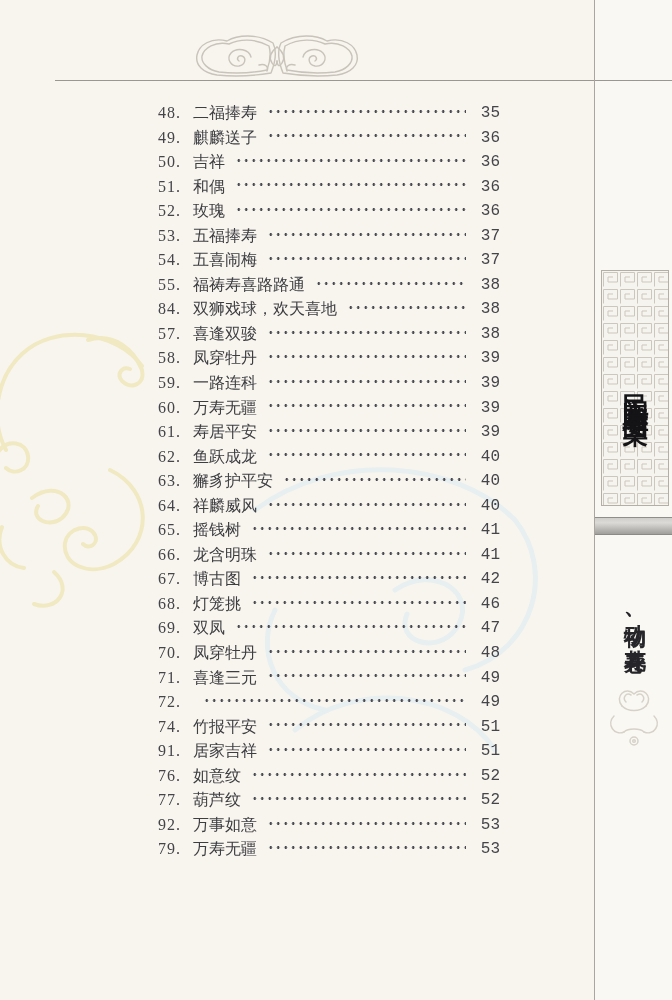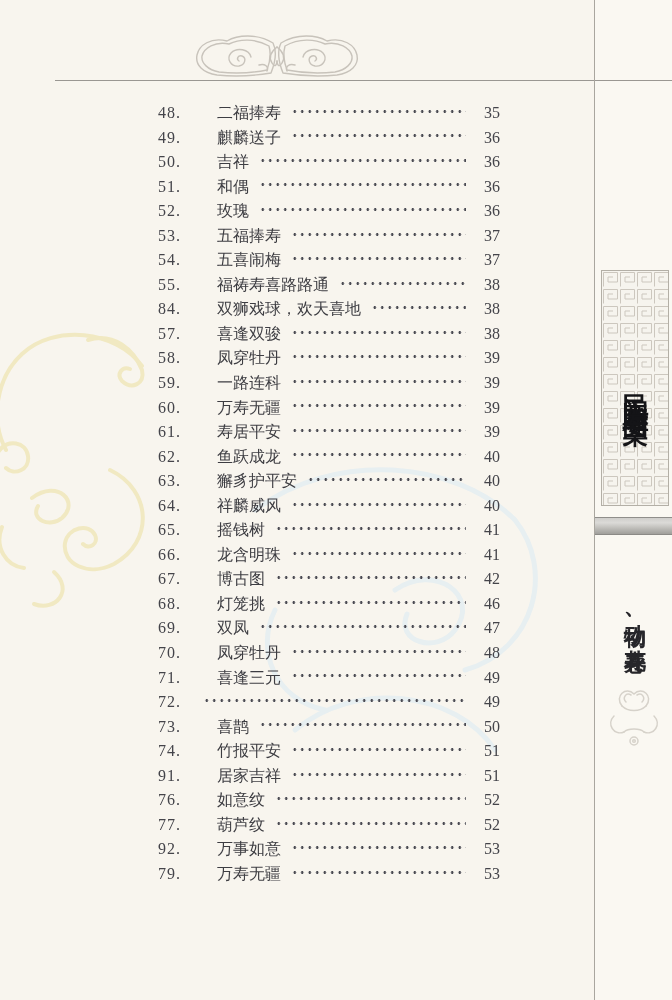--- a/index.html
+++ b/index.html
@@ -17,25 +17,25 @@
   .wm-yellow path{stroke:var(--wm-yellow);stroke-width:4px;}
   .wm-blue{left:215px;top:430px;opacity:.75;}
   .wm-blue path{stroke:var(--wm-blue);stroke-width:5px;}
   .ornament{position:absolute;left:193px;top:35px;}
   .ornament path{fill:none;stroke:#c8c3bb;stroke-width:1.4px;stroke-linejoin:round;stroke-linecap:round;}
   .hrule{position:absolute;left:55px;top:80px;width:617px;height:1px;background:var(--rule);}
   .vrule{position:absolute;left:594px;top:0;width:1px;height:1000px;background:#a9a69f;}
   .toc{position:absolute;left:158px;top:101px;width:342px;color:var(--ink);}
   .toc-row{display:flex;align-items:flex-end;height:24.55px;line-height:24.55px;font-size:16px;white-space:nowrap;}
   .toc-num{flex:0 0 35px;color:var(--num-ink);letter-spacing:1px;}
-  .toc-title{flex:0 0 auto;margin-left:24px;}
+  .toc-title{flex:0 0 auto;}
   .toc-leader{flex:1 1 auto;height:3px;margin:0 8px 0 10px;align-self:center;transform:translateY(-2px);
     background-image:radial-gradient(circle,var(--dot) 1.15px,rgba(0,0,0,0) 1.55px);
     background-size:7.5px 3px;background-repeat:repeat-x;background-position:left center;}
-  .toc-page{flex:0 0 26px;text-align:right;color:var(--num-ink);}
+  .toc-page{flex:0 0 26px;text-align:right;color:var(--num-ink);font-family:Liberation Mono, monospace;}
   .title-box{position:absolute;left:601px;top:270px;width:68px;height:236px;border:1px solid #b3afa6;
     background:#f6f4ee;box-sizing:border-box;}
   .fret{position:absolute;inset:0;}
   .fret path{stroke:var(--fret);fill:none;stroke-width:1px;}
   .book-title{position:absolute;inset:0;display:flex;align-items:center;justify-content:center;
     writing-mode:vertical-rl;text-orientation:upright;font-size:26px;font-weight:700;color:var(--title-ink);
     letter-spacing:4px;line-height:66px;}
   .metal-bar{position:absolute;left:595px;top:517px;width:77px;height:18px;
     background:linear-gradient(180deg,#cfcecb 0%,#dbdad7 30%,#b7b6b2 72%,#a09f9b 100%);
     border-top:1px solid #8f8e8a;border-bottom:1px solid #8b8a86;box-sizing:border-box;}
@@ -251,26 +251,20 @@
       <span class="toc-leader"></span>
       <span class="toc-page">49</span>
     </div>
 
     <div class="toc-row">
       <span class="toc-num">72.</span>
       <span class="toc-leader"></span>
       <span class="toc-page">49</span>
     </div>
 
-    <div class="toc-row">
-      <span class="toc-num">73.</span>
-      <span class="toc-title">喜鹊</span>
-      <span class="toc-leader"></span>
-      <span class="toc-page">50</span>
-    </div>
 
     <div class="toc-row">
       <span class="toc-num">74.</span>
       <span class="toc-title">竹报平安</span>
       <span class="toc-leader"></span>
       <span class="toc-page">51</span>
     </div>
 
     <div class="toc-row">
       <span class="toc-num">91.</span>

